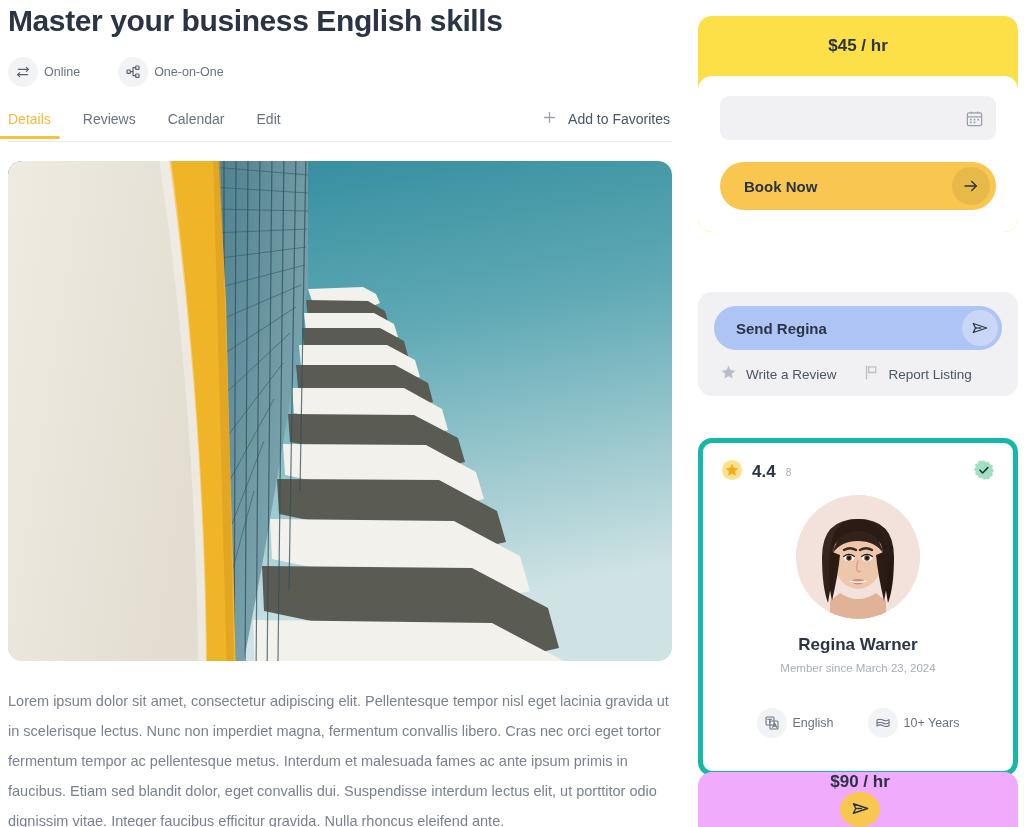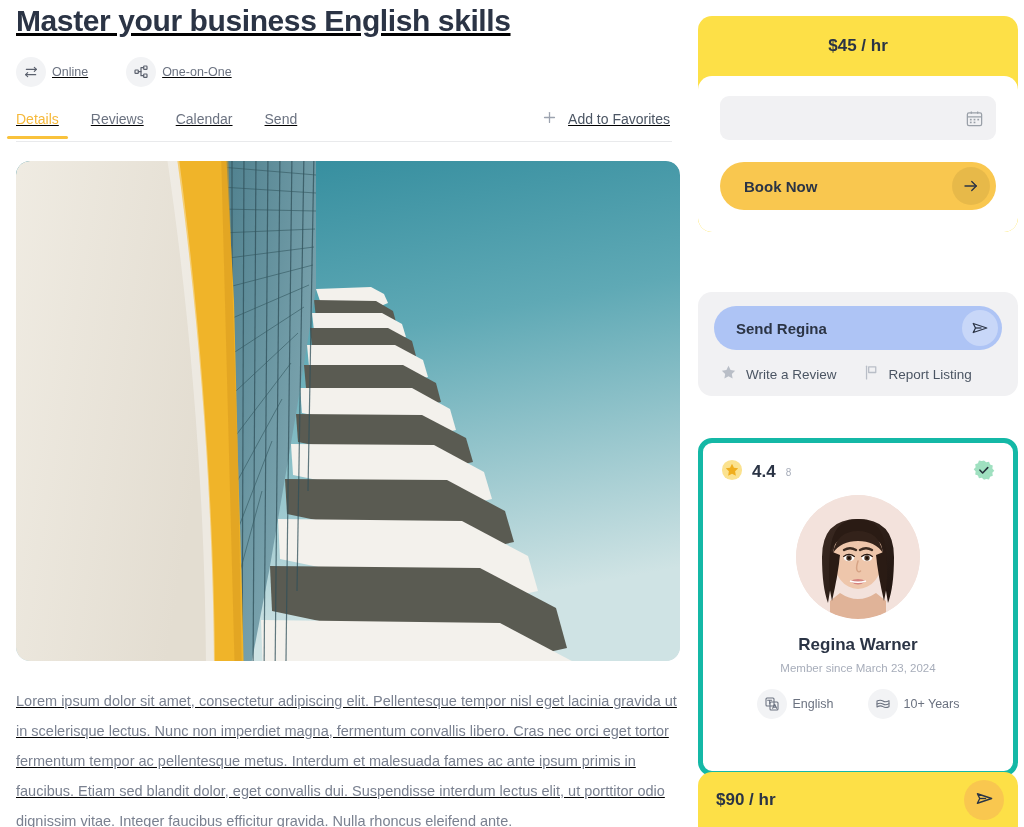--- a/index.html
+++ b/index.html
@@ -7,23 +7,22 @@
     width: 1024px; height: 827px;
     background: #ffffff;
     font-family: "Liberation Sans", sans-serif;
     overflow: hidden;
   }
   .page { position: relative; width: 1024px; height: 827px; display: flex; }
 
   
   .left {
     width: 690px; height: 827px;
-    padding: 0 18px 0 16px;
+    padding: 0 18px 0 8px;
     position: relative;
-    text-decoration: underline;
   }
   .page-title {
     font-size: 30px;
     font-weight: 700;
     color: #2b3445;
     letter-spacing: -0.4px;
     margin: 3px 0 0 0;
     line-height: 36px;
   }
 
@@ -178,29 +177,29 @@
   }
   .avatar svg { display: block; width: 100%; height: 100%; }
   .prof-name {
     text-align: center; margin-top: 16px;
     font-size: 17px; font-weight: 700; color: #2b3445;
   }
   .prof-sub {
     text-align: center; margin-top: 7px;
     font-size: 11.5px; color: #a7adba;
   }
-  .prof-meta { display: flex; align-items: center; justify-content: center; gap: 10px; margin-top: 15px; text-align: right; }
+  .prof-meta { display: flex; align-items: center; justify-content: center; gap: 10px; margin-top: 34px; text-align: right; }
   .prof-meta .meta-gap2 { width: 14px; }
 
   
   .bottom-bar {
     position: absolute; left: 0; top: 772px; width: 320px; height: 55px;
-    background: #fde047;
+    background: #f0abfc;
     border-radius: 14px 14px 0 0;
-    display: flex; align-items: center; padding: 0 14px 0 18px;
+    display: flex; align-items: center; padding: 0 14px 0 18px; flex-direction: column;
   }
   .bottom-price { font-size: 17px; font-weight: 700; color: #2b3445; }
   .bottom-spacer { flex: 1; }
   .bottom-send {
     width: 40px; height: 40px; border-radius: 50%;
     background: #f9c74f; border: none; cursor: pointer;
     display: flex; align-items: center; justify-content: center;
   }
 </style>
 </head>
@@ -237,21 +236,21 @@
         </span>
         <span class="meta-label">One-on-One</span>
       </div>
     </div>
 
     <div class="tabs-wrap">
       <div class="tabs-row">
         <button class="tab active">Details</button>
         <button class="tab">Reviews</button>
         <button class="tab">Calendar</button>
-        <button class="tab">Send</button>
+        <button class="tab">Edit</button>
         <div class="tabs-spacer"></div>
         <button class="fav-btn">
           <span>
             <svg width="17" height="17" viewBox="0 0 24 24" fill="none" stroke="#9ca3af" stroke-width="1.8" stroke-linecap="round">
               <line x1="12" y1="5" x2="12" y2="19"></line>
                 <line x1="5" y1="12" x2="19" y2="12"></line>
             </svg>
           </span>
           <span>Add to Favorites</span>
         </button>

